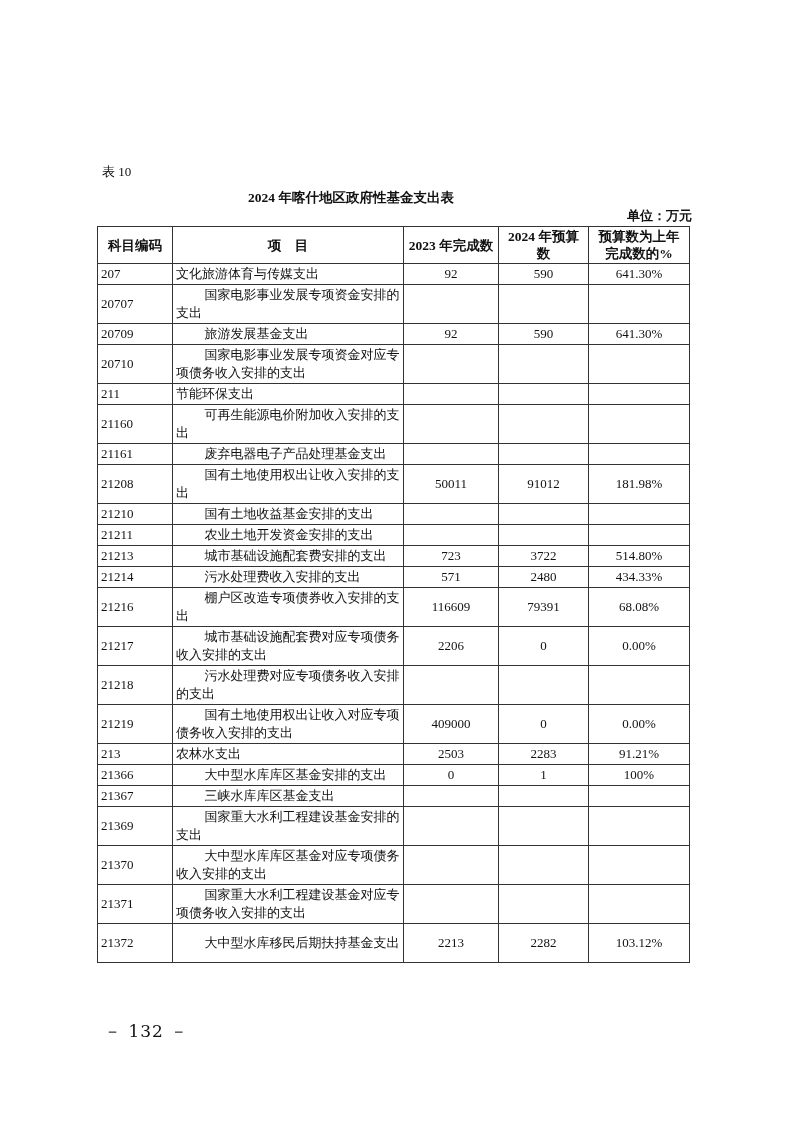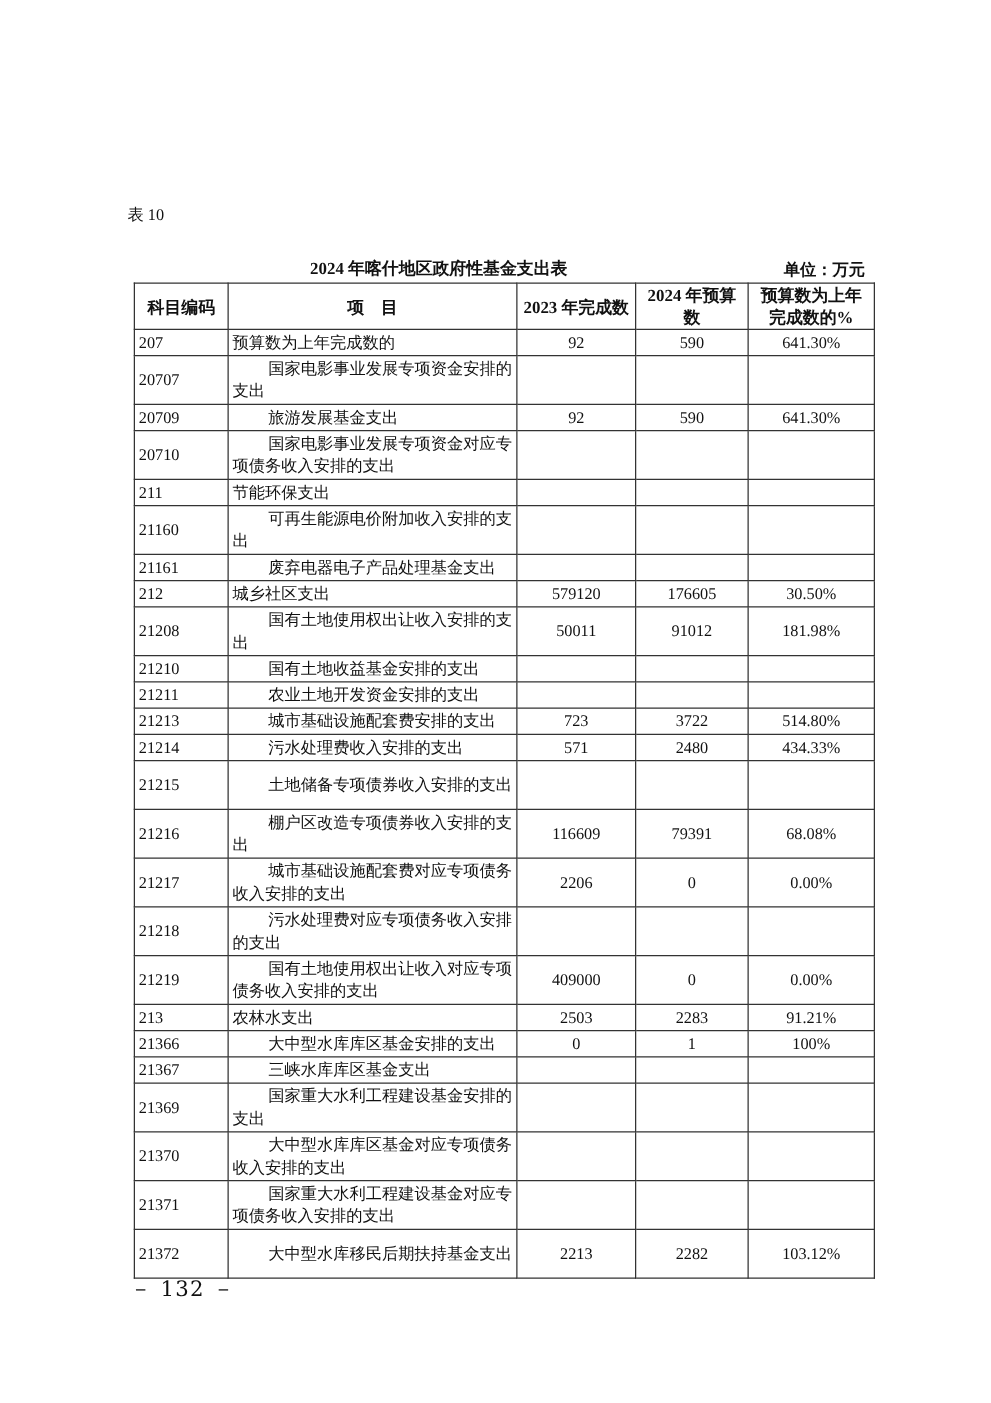--- a/index.html
+++ b/index.html
@@ -1,24 +1,24 @@
 <!DOCTYPE html>
 <html><head>
 <meta charset="utf-8">
 <style>
   html, body { margin: 0; padding: 0; background: #ffffff; }
   body {
     width: 793px; height: 1122px; position: relative; overflow: hidden;
     font-family: "Liberation Serif", "DejaVu Serif", serif; color: #111;
   }
   .table-label { position: absolute; left: 102px; top: 163px; font-size: 13px; }
-  .doc-title { position: absolute; left: 0; width: 702px; top: 206px; text-align: center; font-size: 13.5px; font-weight: bold; }
+  .doc-title { position: absolute; left: 0; width: 702px; top: 189px; text-align: center; font-size: 13.5px; font-weight: bold; }
   .unit { position: absolute; right: 101px; top: 207px; font-size: 13px; font-weight: bold; }
   table.main {
-    position: absolute; left: 107px; top: 226px; width: 592px;
+    position: absolute; left: 97px; top: 226px; width: 592px;
     border-collapse: collapse; table-layout: fixed; font-size: 13px;
   }
   table.main td, table.main th {
     border: 1px solid #333; padding: 0 3px; line-height: 18px; vertical-align: middle;
   }
   table.main th { font-weight: bold; text-align: center; height: 36px; font-size: 13.5px; line-height: 17px; }
   td.code { text-align: left; padding-left: 1px; }
   td.name { text-align: left; padding-left: 1px; }
   td.name.indent .txt { display: block; text-indent: 2.2em; }
   td.num { text-align: center; }
@@ -46,21 +46,21 @@
       <th>科目编码</th>
       <th style="white-space:pre">项　目</th>
       <th>2023 年完成数</th>
       <th>2024 年预算数</th>
       <th>预算数为上年完成数的%</th>
     </tr>
   </thead>
   <tbody id="tbody">
       <tr class="r1">
         <td class="code">207</td>
-        <td class="name"><span class="txt">预算数为上年完成数的</span></td>
+        <td class="name"><span class="txt">文化旅游体育与传媒支出</span></td>
         <td class="num">92</td>
         <td class="num">590</td>
         <td class="num">641.30%</td>
       </tr>
       <tr class="r2">
         <td class="code">20707</td>
         <td class="name indent">
           <span class="txt">国家电影事业发展专项资金安排的支出</span>
         </td>
         <td class="num"></td>
@@ -103,27 +103,20 @@
       </tr>
       <tr class="r1">
         <td class="code">21161</td>
         <td class="name indent">
           <span class="txt">废弃电器电子产品处理基金支出</span>
         </td>
         <td class="num"></td>
         <td class="num"></td>
         <td class="num"></td>
       </tr>
-      <tr class="r1">
-        <td class="code">212</td>
-        <td class="name"><span class="txt">城乡社区支出</span></td>
-        <td class="num">579120</td>
-        <td class="num">176605</td>
-        <td class="num">30.50%</td>
-      </tr>
       <tr class="r2">
         <td class="code">21208</td>
         <td class="name indent">
           <span class="txt">国有土地使用权出让收入安排的支出</span>
         </td>
         <td class="num">50011</td>
         <td class="num">91012</td>
         <td class="num">181.98%</td>
       </tr>
       <tr class="r1">
@@ -154,29 +147,20 @@
         <td class="num">514.80%</td>
       </tr>
       <tr class="r1">
         <td class="code">21214</td>
         <td class="name indent">
           <span class="txt">污水处理费收入安排的支出</span>
         </td>
         <td class="num">571</td>
         <td class="num">2480</td>
         <td class="num">434.33%</td>
-      </tr>
-      <tr class="r2">
-        <td class="code">21215</td>
-        <td class="name indent">
-          <span class="txt">土地储备专项债券收入安排的支出</span>
-        </td>
-        <td class="num"></td>
-        <td class="num"></td>
-        <td class="num"></td>
       </tr>
       <tr class="r2">
         <td class="code">21216</td>
         <td class="name indent">
           <span class="txt">棚户区改造专项债券收入安排的支出</span>
         </td>
         <td class="num">116609</td>
         <td class="num">79391</td>
         <td class="num">68.08%</td>
       </tr>

